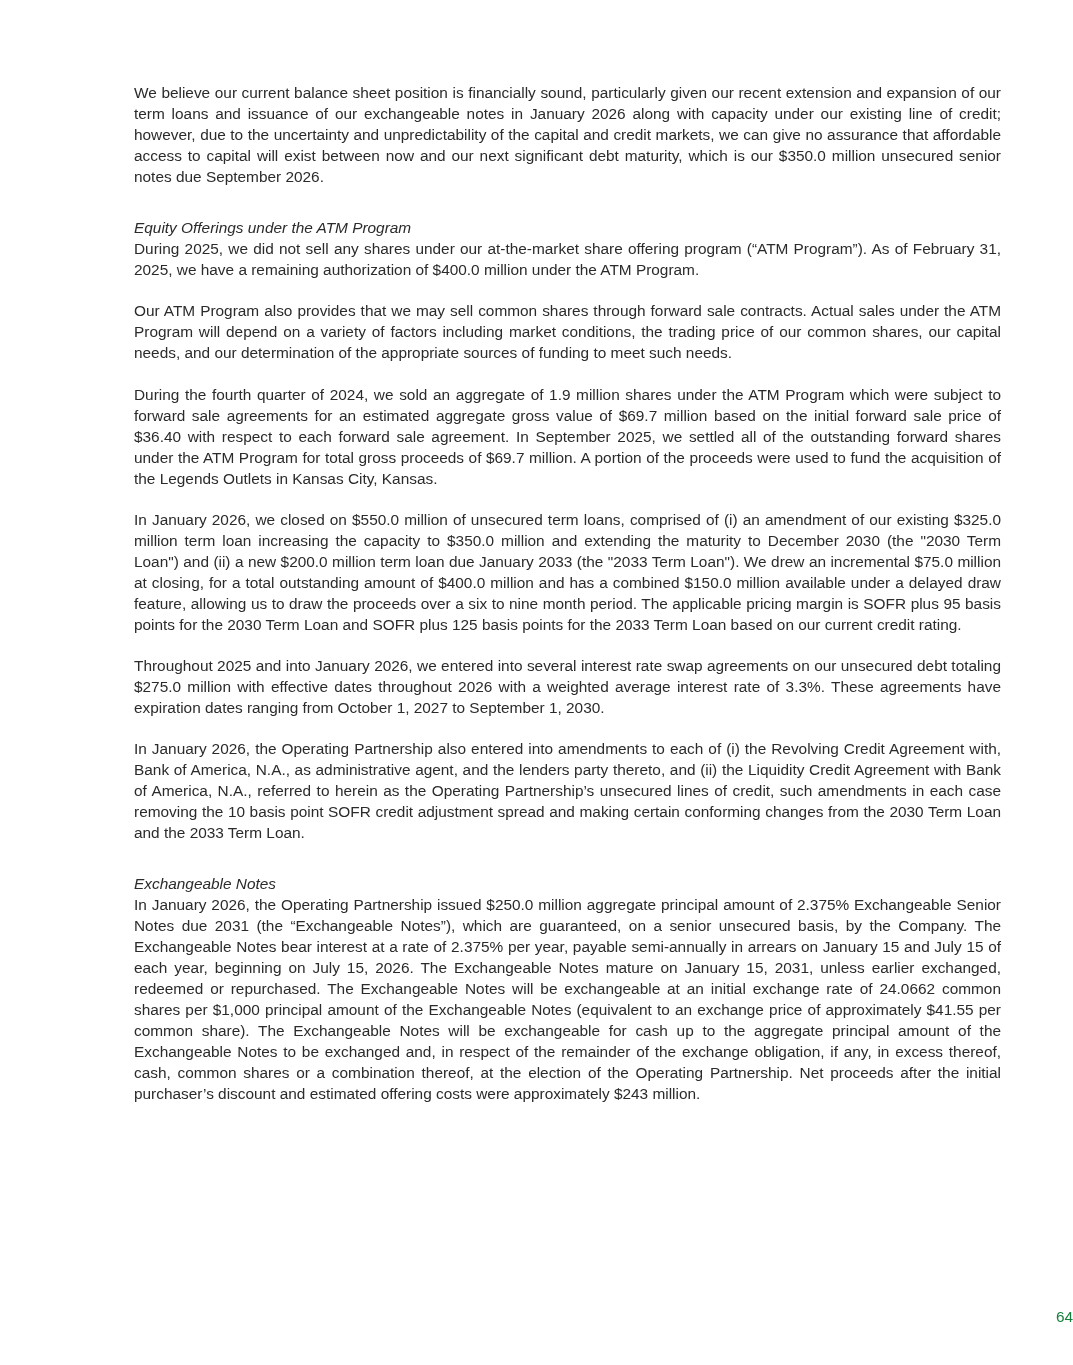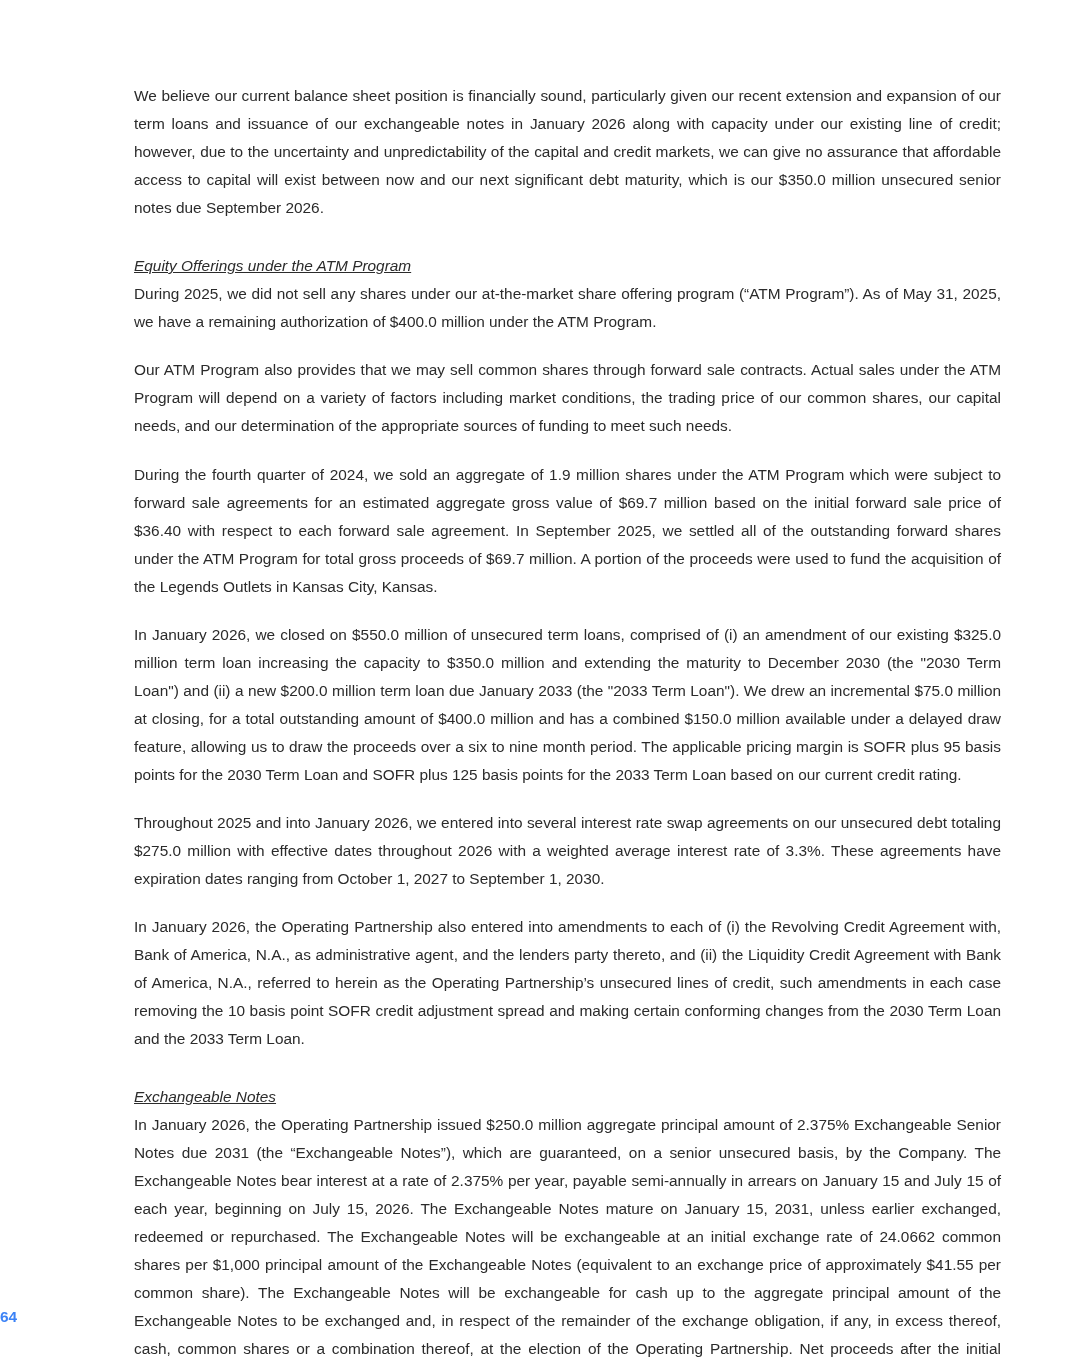--- a/index.html
+++ b/index.html
@@ -16,53 +16,51 @@
       color: #2b2b2b;
     }
     .page {
       position: absolute;
       left: 134px;
       top: 82px;
       width: 867px;
     }
     .para {
       font-size: 15.4px;
-      line-height: 28px;
+      line-height: 21px;
       text-align: justify;
       margin: 0 0 20.3px 0;
       letter-spacing: 0;
     }
     .heading {
       font-style: italic;
-      text-decoration: underline;
       display: block;
       text-align: left;
       margin-top: 30px;
     }
     .page-number {
       position: absolute;
       top: 1308px;
       left: 0;
       width: 1073px;
-      text-align: left;
+      text-align: right;
       font-size: 15.4px;
-      color: #3b82f6;
-      font-weight: bold;
+      color: #15803d;
     }
   </style>
 </head>
 <body>
 
 <div class="page">
   <p class="para">We believe our current balance sheet position is financially sound, particularly given our recent extension and expansion of our term loans and issuance of our exchangeable notes in January 2026 along with  capacity under our existing line of credit; however, due to the uncertainty and unpredictability of the capital and credit markets, we can give no assurance that affordable access to capital will exist between now and our next significant debt maturity, which is our $350.0 million unsecured senior notes due September 2026.</p>
 
   <section>
     <p class="para" style="margin-bottom:20.3px;">
       <span class="heading">Equity Offerings under the ATM Program</span>
-      <span>During 2025, we did not sell any shares under our at-the-market share offering program (“ATM Program”). As of May 31, 2025, we have a remaining authorization of $400.0 million under the ATM Program.</span>
+      <span>During 2025, we did not sell any shares under our at-the-market share offering program (“ATM Program”). As of February 31, 2025, we have a remaining authorization of $400.0 million under the ATM Program.</span>
     </p>
     <p class="para">Our ATM Program also provides that we may sell common shares through forward sale contracts. Actual sales under the ATM Program will depend on a variety of factors including market conditions, the trading price of our common shares, our capital needs, and our determination of the appropriate sources of funding to meet such needs.</p>
     <p class="para">During the fourth quarter of 2024, we sold an aggregate of 1.9 million shares under the ATM Program which were subject to forward sale agreements for an estimated aggregate gross value of $69.7 million based on the initial forward sale price of $36.40 with respect to each forward sale agreement. In September 2025, we settled all of the outstanding forward shares under the ATM Program for total gross proceeds of $69.7 million. A portion of the proceeds were used to fund the acquisition of the Legends Outlets in Kansas City, Kansas.</p>
   </section>
 
   <section>
     <p class="para">
       <span>In January 2026, we closed on $550.0 million of unsecured term loans, comprised of (i) an amendment  of our existing $325.0 million term loan increasing the capacity to $350.0 million and extending the maturity to December 2030 (the "2030 Term Loan") and (ii) a new $200.0 million term loan due January 2033 (the "2033 Term Loan"). We drew an incremental $75.0 million at closing, for a total outstanding amount of $400.0 million and has a combined $150.0 million available under a delayed draw feature, allowing us to draw the proceeds over a six to nine month period. The applicable pricing margin is SOFR plus 95 basis points for the 2030 Term Loan and SOFR plus 125 basis points for the 2033 Term Loan based on our current credit rating.</span>
     </p>
   </section>

